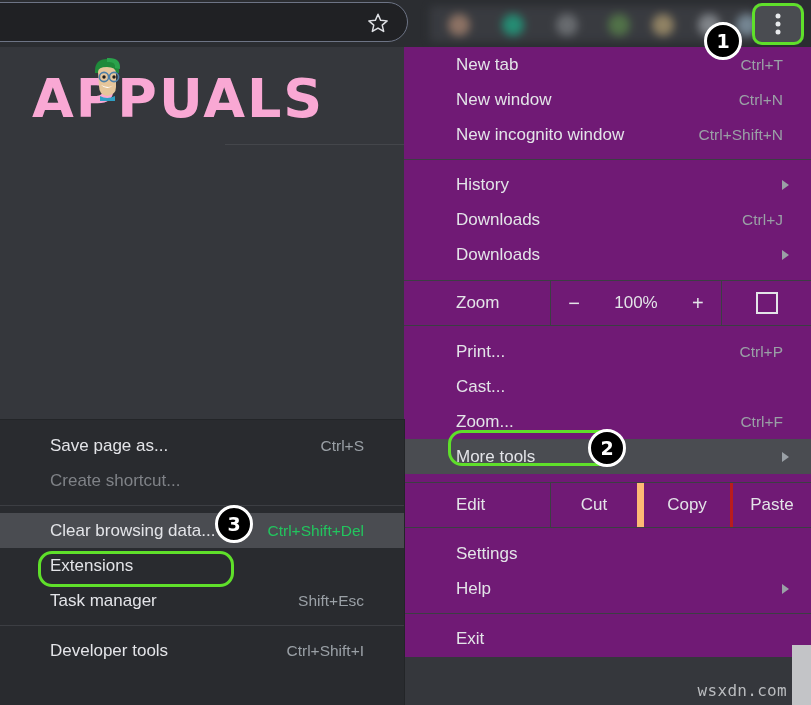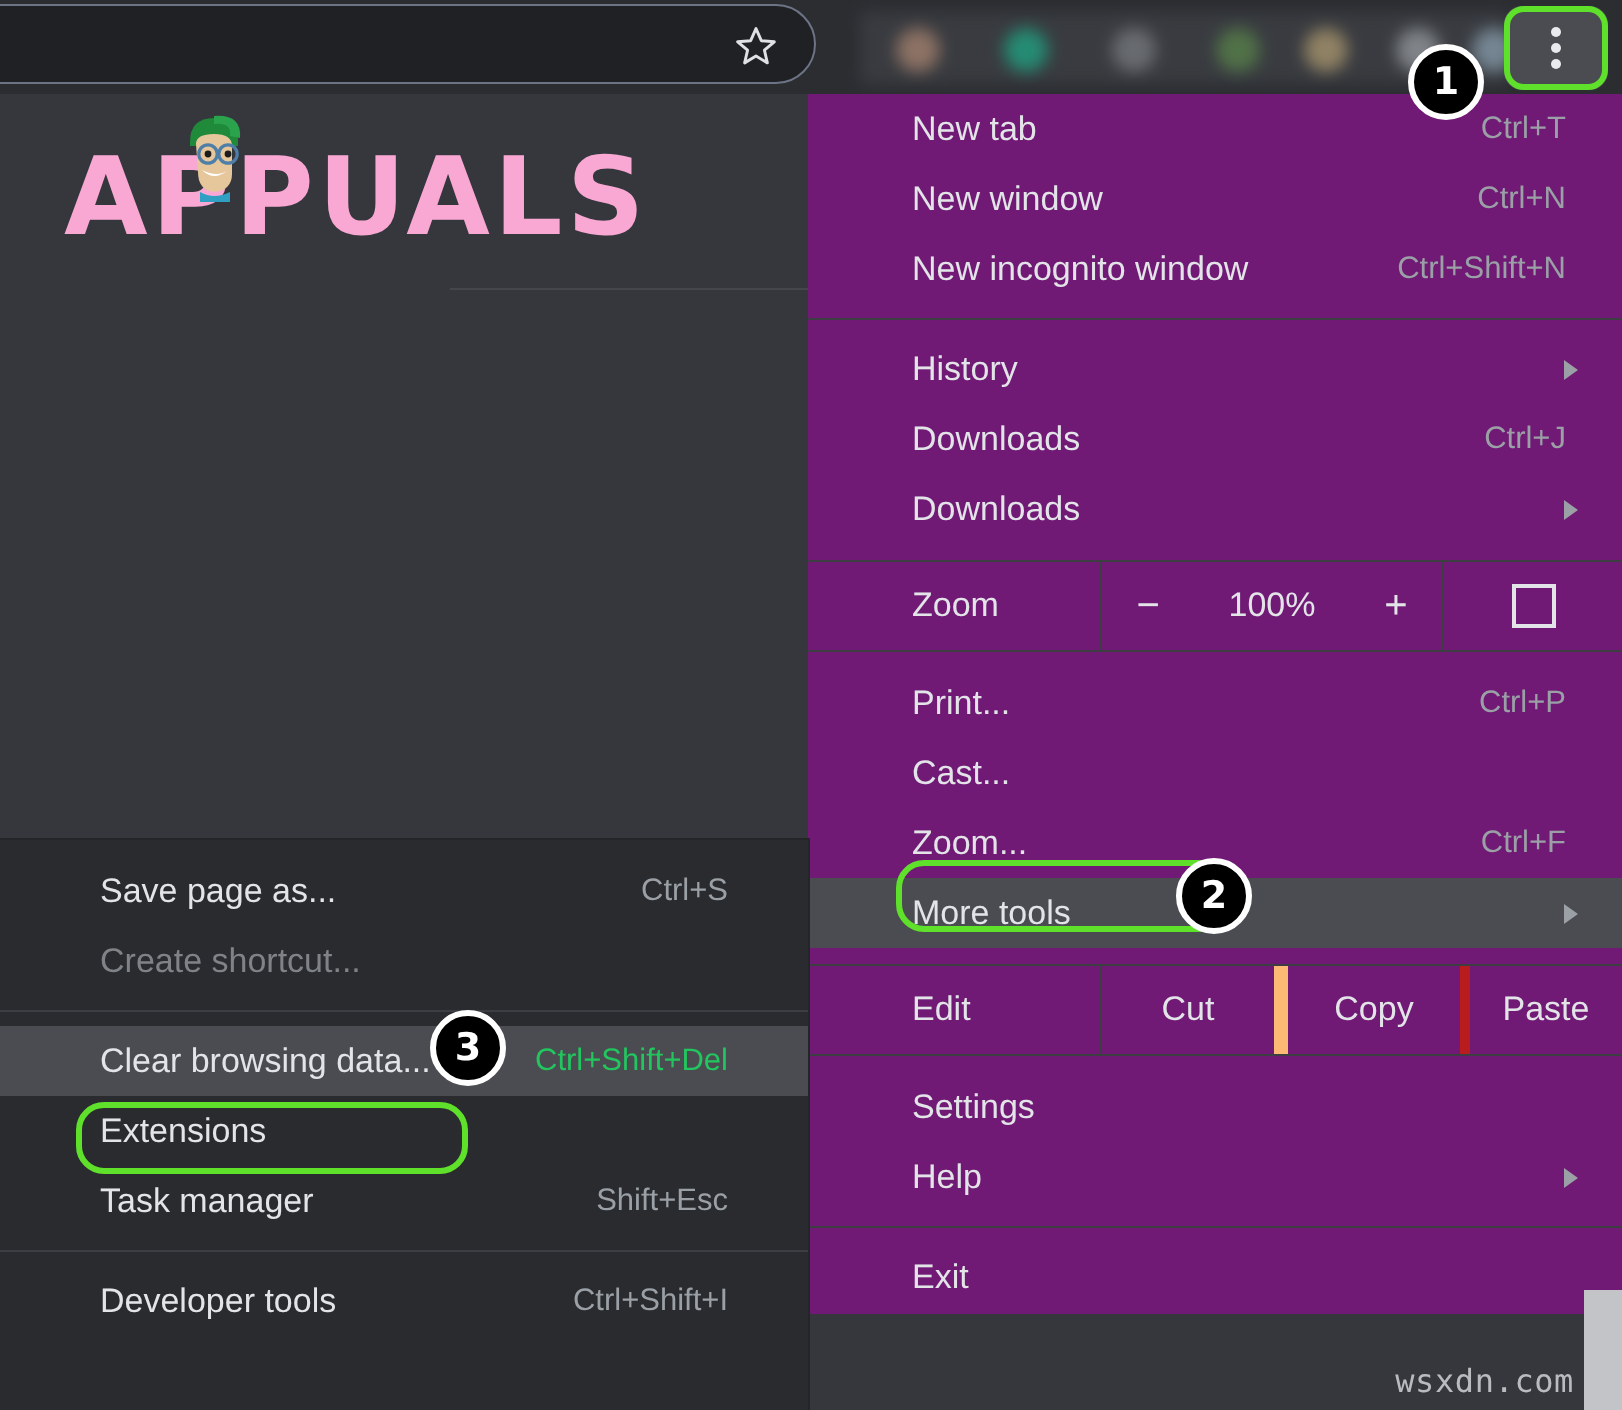--- a/index.html
+++ b/index.html
@@ -113,21 +113,21 @@
 
   
   .editrow{
     display:flex;height:44px;align-items:stretch;
     border-top:1px solid #3c3e43;border-bottom:1px solid #3c3e43;
   }
   .editrow .ecell{display:flex;align-items:center;line-height:44px;}
   .editrow .e0{width:146px;padding-left:52px;box-sizing:border-box;}
   .editrow .e1{width:86px;justify-content:center;border-left:1px solid #3c3e43;}
   .editrow .e2{width:86px;justify-content:center;border-left:7px solid #fdba74;}
-  .editrow .e3{flex:1;justify-content:center;border-left:5px solid #b91c1c;}
+  .editrow .e3{flex:1;justify-content:center;border-left:3px solid #b91c1c;}
 
   .mi.hovered{background:#4a4c51;}
 
   
   .submenu{
     position:absolute;left:0;top:420px;width:404px;height:285px;
     background:#292b2f;
     font-size:17px;color:#e3e4e8;
     box-shadow:0 0 0 1px #232528;
   }

